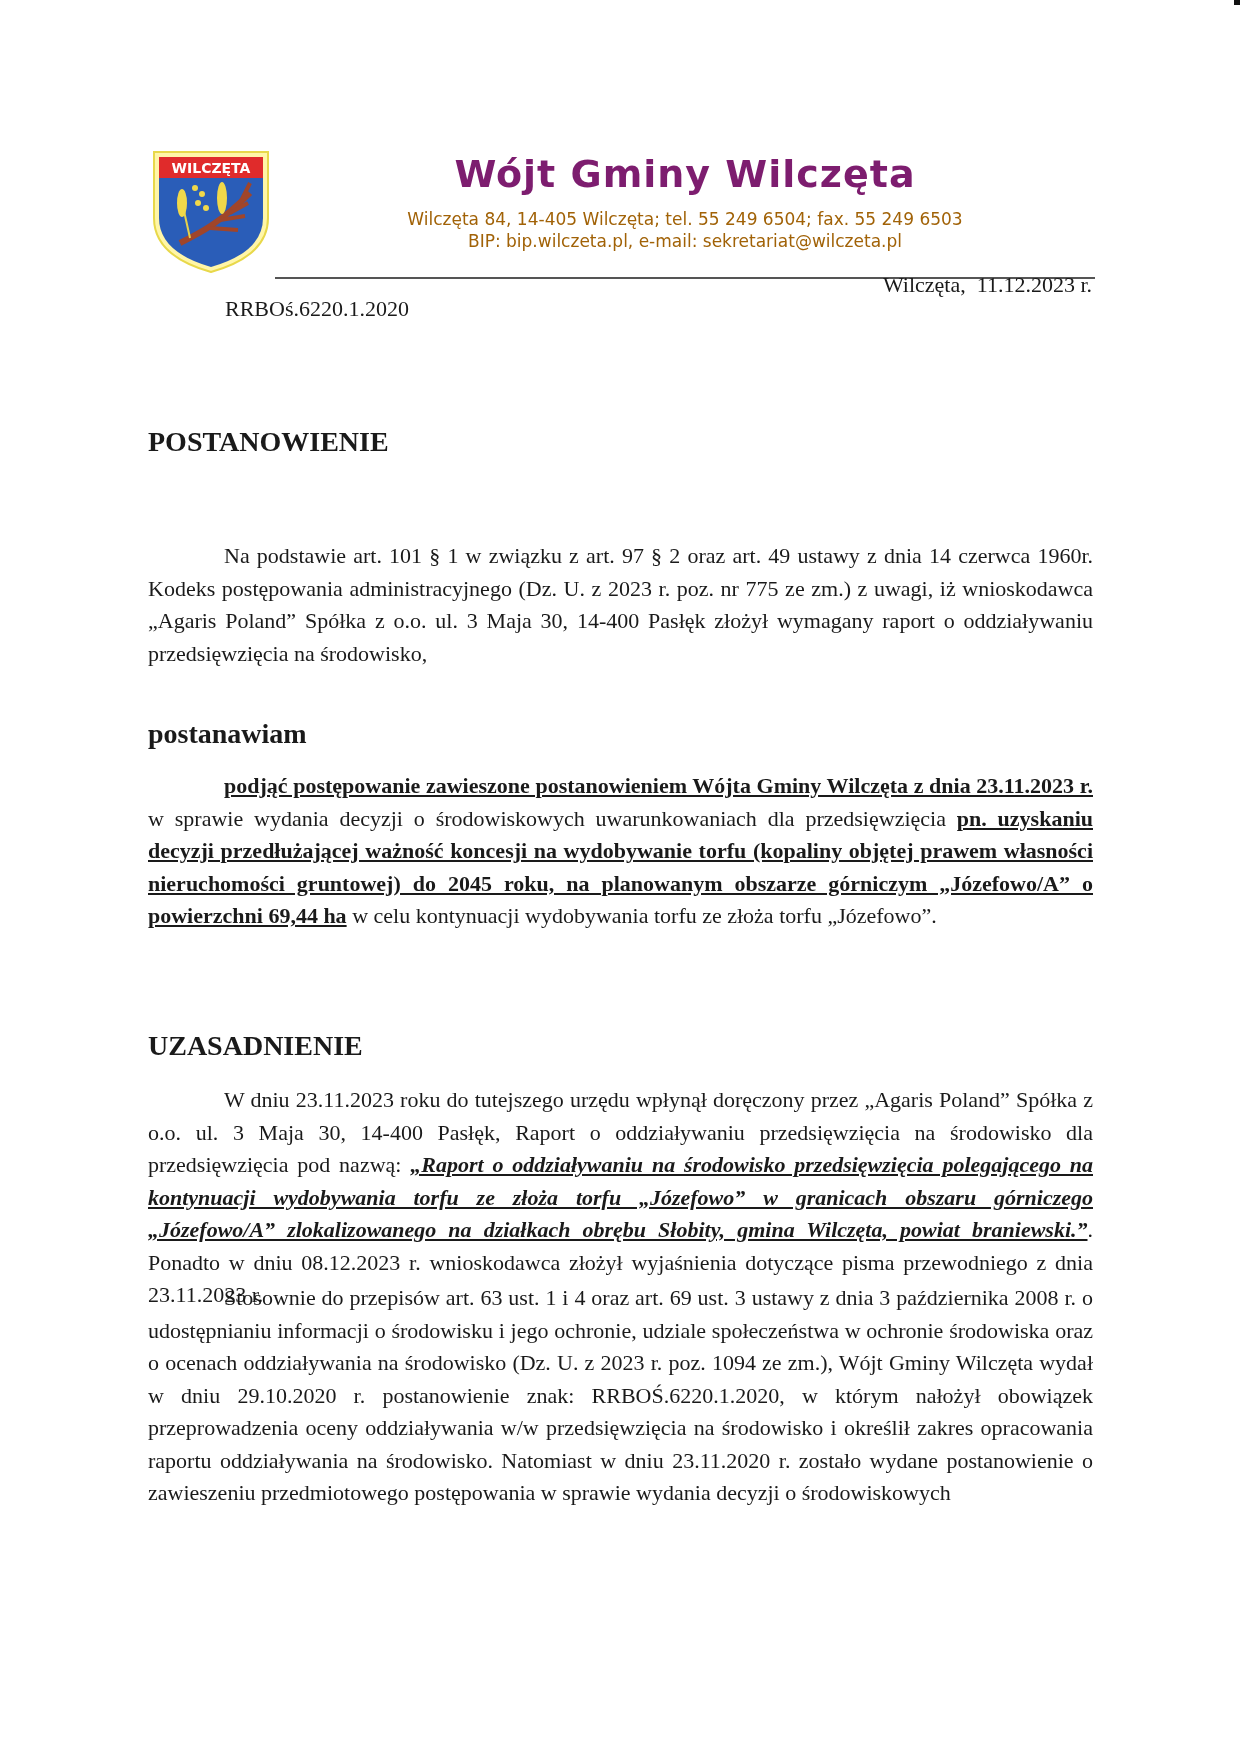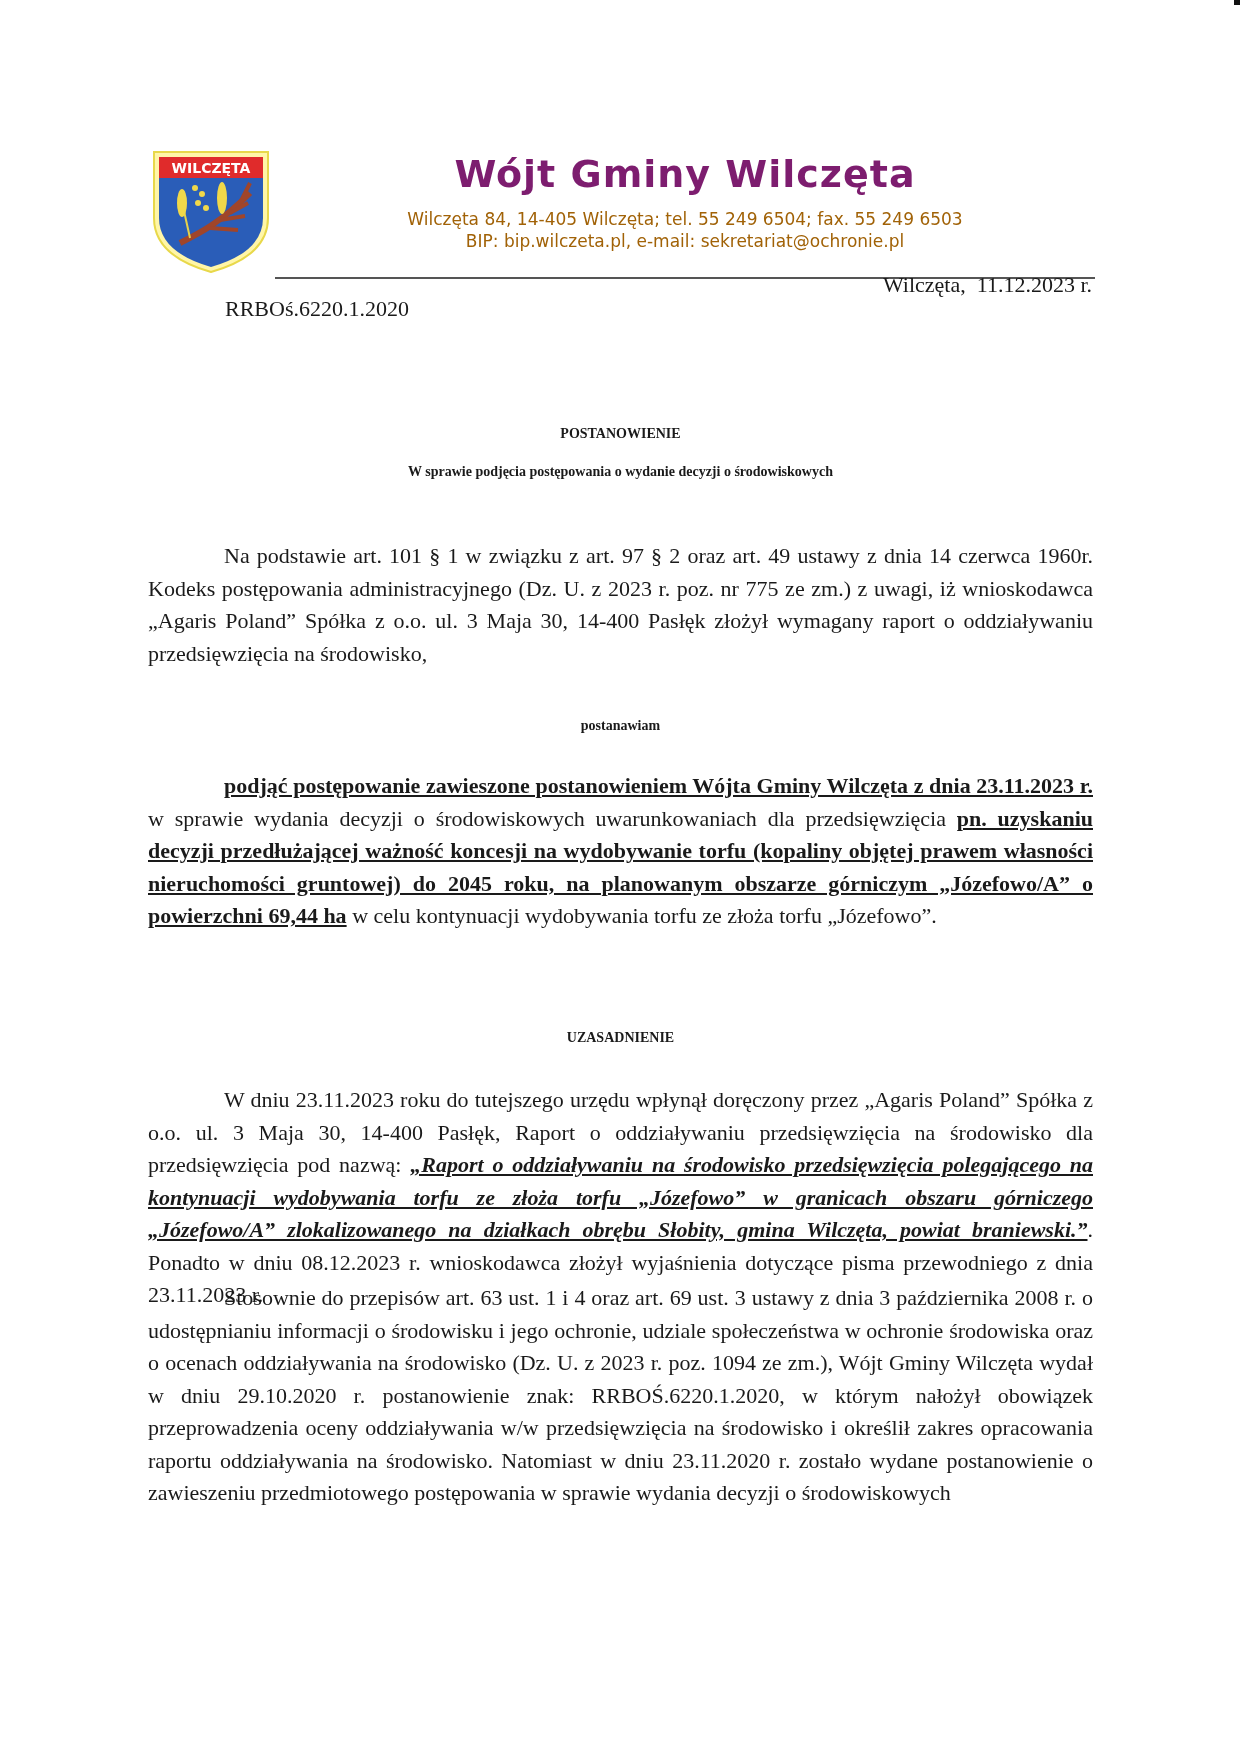--- a/index.html
+++ b/index.html
@@ -16,21 +16,21 @@
   }
   .header-contact {
     position: absolute; left: 275px; width: 820px; text-align: center;
     font-family: "DejaVu Sans", sans-serif; font-size: 17px; color: #a16207; line-height: 22px;
   }
   .header-contact.l1 { top: 208px; }
   .header-contact.l2 { top: 230px; }
   .header-rule { position: absolute; left: 275px; width: 820px; top: 277px; height: 2px; background: #555; }
   .date-line { position: absolute; right: 148px; top: 272px; font-size: 22px; }
   .ref-line { position: absolute; left: 225px; top: 296px; font-size: 22px; }
-  .center-bold { position: absolute; left: 148px; width: 945px; text-align: center; font-weight: bold; font-size: 14px; }
+  .center-bold { position: absolute; left: 148px; width: 945px; font-weight: bold; font-size: 28px; }
   .decision-title { top: 426px; }
   .decision-sub { top: 456px; line-height: 31px; }
   .para {
     position: absolute; left: 148px; width: 945px; font-size: 22px; line-height: 32.5px; text-align: justify;
   }
   .para .indent { display: inline-block; width: 76px; }
   .p1 { top: 540px; }
   .postanawiam { top: 718px; }
   .p2 { top: 770px; }
   .uzasadnienie { top: 1030px; }
@@ -57,29 +57,28 @@
     <ellipse cx="72" cy="50" rx="5" ry="16" fill="#f0d84a"></ellipse>
     <circle cx="45" cy="40" r="3" fill="#f0d84a"></circle>
     <circle cx="52" cy="46" r="3" fill="#f0d84a"></circle>
     <circle cx="48" cy="55" r="3" fill="#f0d84a"></circle>
     <circle cx="56" cy="60" r="3" fill="#f0d84a"></circle>
   </svg>
 </div>
 
 <div class="header-title">Wójt Gminy Wilczęta</div>
 <div class="header-contact l1">Wilczęta 84, 14-405 Wilczęta; tel. 55 249 6504; fax. 55 249 6503</div>
-<div class="header-contact l2">BIP: bip.wilczeta.pl, e-mail: sekretariat@ochronie.pl</div>
+<div class="header-contact l2">BIP: bip.wilczeta.pl, e-mail: sekretariat@wilczeta.pl</div>
 <div class="header-rule"></div>
 
 <div class="date-line" style="white-space:pre">Wilczęta,  11.12.2023 r.</div>
 <div class="ref-line">RRBOś.6220.1.2020</div>
 
 <div class="center-bold decision-title">POSTANOWIENIE</div>
 <div class="center-bold decision-sub">
-  <div>W sprawie podjęcia postępowania o wydanie decyzji o środowiskowych</div>
 </div>
 
 <div class="para p1"><span class="indent"></span><span>Na podstawie art. 101 § 1 w związku z art. 97 § 2 oraz art. 49 ustawy z dnia 14 czerwca 1960r. Kodeks postępowania administracyjnego (Dz. U. z 2023 r. poz. nr 775 ze zm.) z uwagi, iż wnioskodawca „Agaris Poland” Spółka z o.o. ul. 3 Maja 30, 14-400 Pasłęk złożył wymagany raport o oddziaływaniu przedsięwzięcia na środowisko,</span></div>
 
 <div class="center-bold postanawiam">postanawiam</div>
 
 <div class="para p2"><span class="indent"></span><b>podjąć postępowanie zawieszone postanowieniem Wójta Gminy Wilczęta z dnia 23.11.2023 r.</b><span> w sprawie wydania decyzji o środowiskowych uwarunkowaniach dla przedsięwzięcia </span><b>pn. uzyskaniu decyzji przedłużającej ważność koncesji na wydobywanie torfu (kopaliny objętej prawem własności nieruchomości gruntowej) do 2045 roku, na planowanym obszarze górniczym „Józefowo/A” o powierzchni 69,44 ha</b><span> w celu kontynuacji wydobywania torfu ze złoża torfu „Józefowo”.</span></div>
 
 <div class="center-bold uzasadnienie">UZASADNIENIE</div>
 

